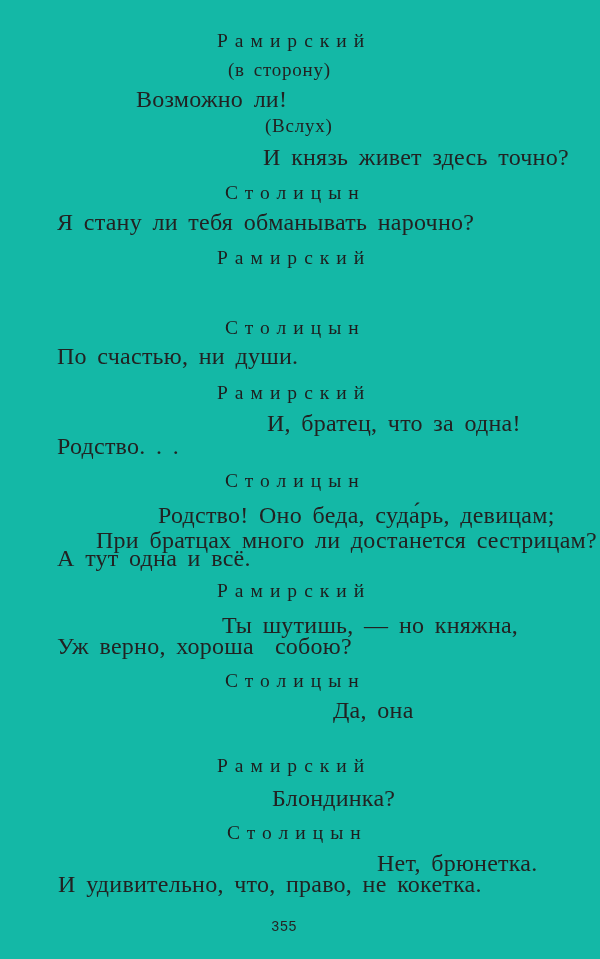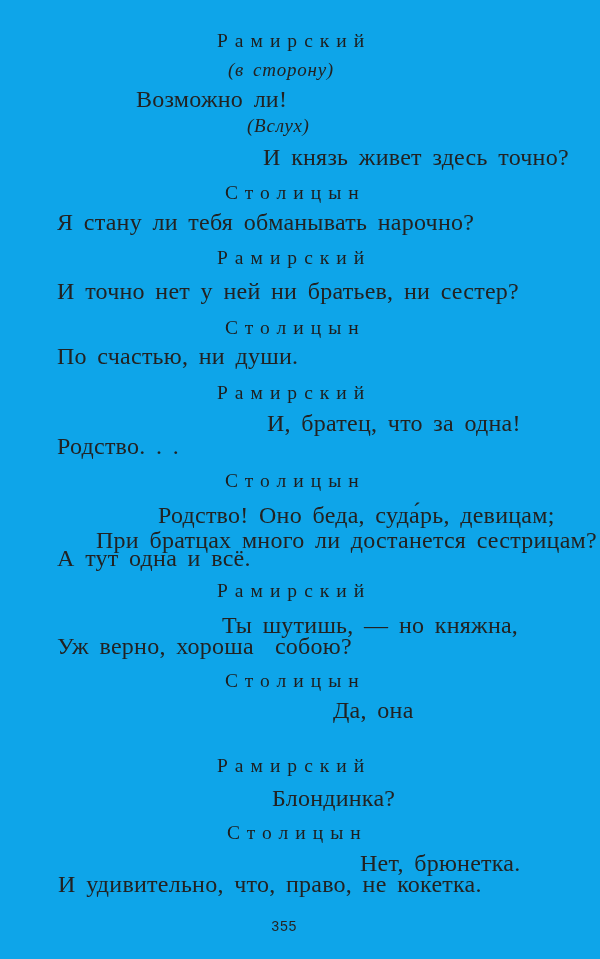--- a/index.html
+++ b/index.html
@@ -9,36 +9,35 @@
   body {
     width: 600px;
     height: 959px;
     background: #fdfdfd;
     overflow: hidden;
   }
   .book-page {
     position: relative;
     width: 600px;
     height: 959px;
-    background: #0ea5e9;
+    background: #14b8a6;
     color: #222222;
     font-family: "Liberation Serif", "DejaVu Serif", serif;
   }
   .line {
     position: absolute;
     white-space: pre;
     line-height: 1.12;
   }
   .speaker {
     font-size: 19.5px;
     letter-spacing: 0.36em;
     color: #1e1e1e;
   }
   .stage {
-    font-style: italic;
     font-size: 19px;
     letter-spacing: 0.04em;
     word-spacing: 0.18em;
   }
   .dialogue {
     font-size: 24px;
     word-spacing: 0.18em;
     letter-spacing: 0.01em;
   }
   .page-number {
@@ -50,28 +49,27 @@
   }
 </style>
 </head>
 <body>
 
 <div class="book-page">
 
   <div class="line speaker" style="left:217px; top:30px;">Рамирский</div>
   <div class="line stage" style="left:228px; top:59px;">(в сторону)</div>
   <div class="line dialogue" style="left:136px; top:86px;">Возможно ли!</div>
-  <div class="line stage" style="left:247px; top:115px;">(Вслух)</div>
+  <div class="line stage" style="left:265px; top:115px;">(Вслух)</div>
   <div class="line dialogue" style="left:263px; top:144px;">И князь живет здесь точно?</div>
 
   <div class="line speaker" style="left:225px; top:182px;">Столицын</div>
   <div class="line dialogue" style="left:57px;  top:209px;">Я стану ли тебя обманывать нарочно?</div>
 
   <div class="line speaker" style="left:217px; top:247px;">Рамирский</div>
-  <div class="line dialogue" style="left:57px;  top:278px;">И точно нет у ней ни братьев, ни сестер?</div>
 
   <div class="line speaker" style="left:225px; top:317px;">Столицын</div>
   <div class="line dialogue" style="left:57px;  top:343px;">По счастью, ни души.</div>
 
   <div class="line speaker" style="left:217px; top:382px;">Рамирский</div>
   <div class="line dialogue" style="left:267px; top:410px;">И, братец, что за одна!</div>
   <div class="line dialogue" style="left:57px;  top:433px;">Родство. . .</div>
 
   <div class="line speaker" style="left:225px; top:470px;">Столицын</div>
   <div class="line dialogue" style="left:158px; top:502px;">Родство! Оно беда, суда́рь, девицам;</div>
@@ -82,18 +80,18 @@
   <div class="line dialogue" style="left:57px;  top:633px;">Уж верно, хороша  собою?</div>
   <div class="line dialogue" style="left:222px; top:612px;">Ты шутишь, — но княжна,</div>
 
   <div class="line speaker" style="left:225px; top:670px;">Столицын</div>
   <div class="line dialogue" style="left:333px; top:697px;">Да, она</div>
 
   <div class="line speaker" style="left:217px; top:755px;">Рамирский</div>
   <div class="line dialogue" style="left:272px; top:785px;">Блондинка?</div>
 
   <div class="line speaker" style="left:227px; top:822px;">Столицын</div>
-  <div class="line dialogue" style="left:360px; top:850px;text-align:right;">Нет, брюнетка.</div>
+  <div class="line dialogue" style="left:377px; top:850px;text-align:right;">Нет, брюнетка.</div>
   <div class="line dialogue" style="left:58px;  top:871px;">И удивительно, что, право, не кокетка.</div>
 
   <div class="line page-number" style="left:271px; top:904px;">355</div>
 
 </div>
 
 </body></html>

